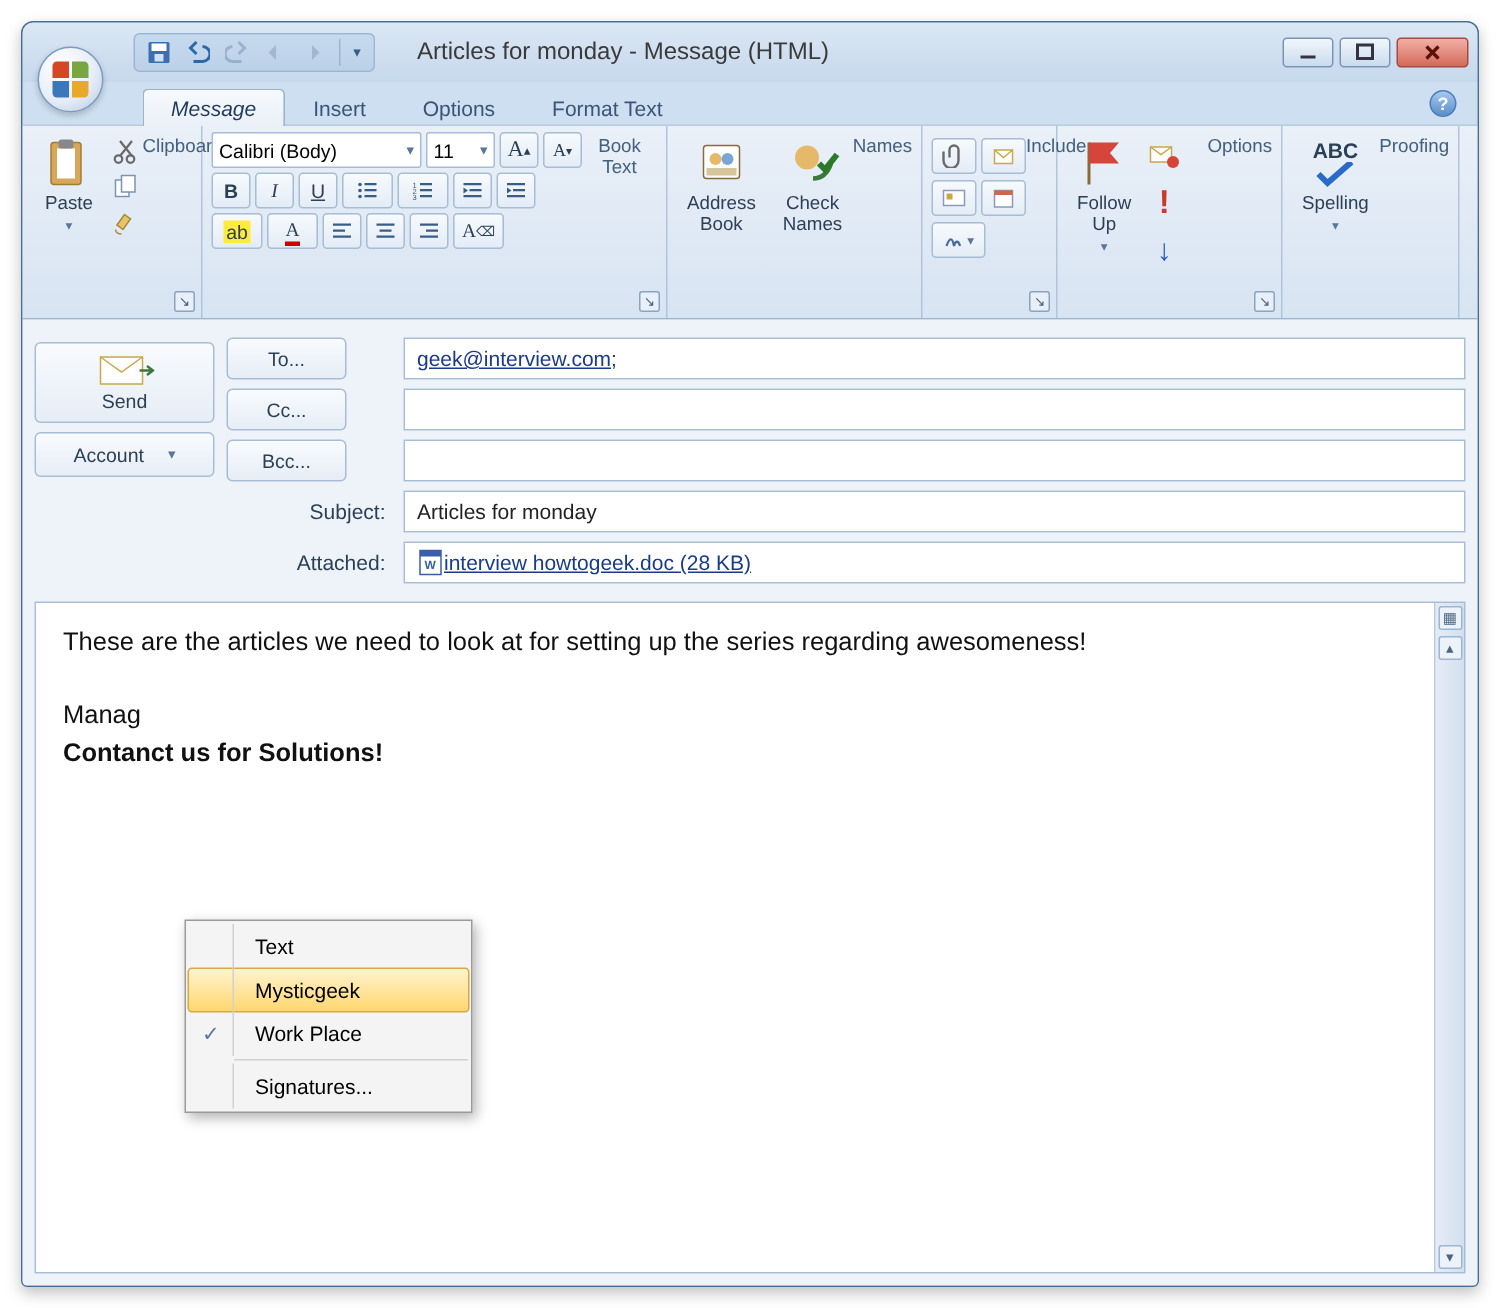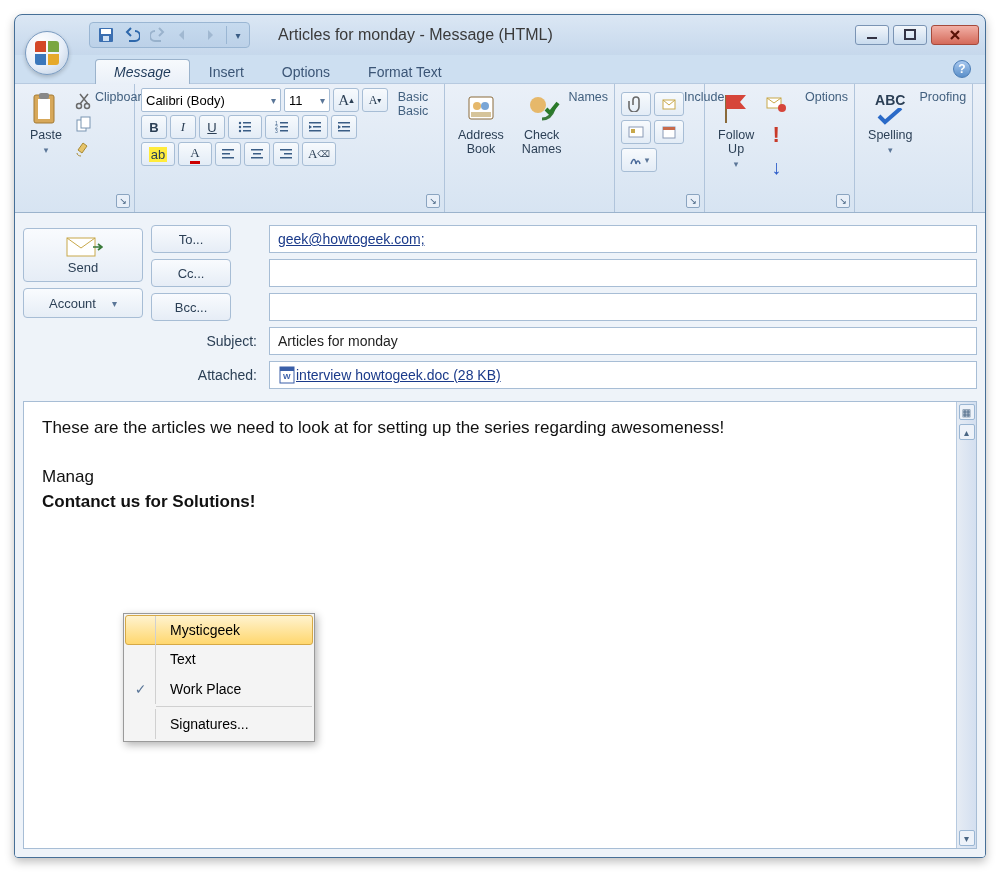--- a/index.html
+++ b/index.html
@@ -262,21 +262,21 @@
                 <rect x="6" y="7" width="8" height="1.5" fill="#3a5d85"></rect>
                 <rect x="2" y="11" width="12" height="1.5" fill="#3a5d85"></rect>
               </svg>
             </div>
           <div class="smbtn" style="width:34px;">
               <span style="font-family:serif;">A</span>
               <span style="font-size:9px;">⌫</span>
             </div>
         </div>
       </div>
-      <div class="group-label">Basic Basic</div>
+      <div class="group-label">Book Text</div>
       <div class="dlaunch">↘</div>
     </div>
 
     <div class="group">
       <div class="group-body">
         <div class="bigbtn">
           <div class="icn">
               <svg viewBox="0 0 36 36">
                 <rect x="6" y="6" width="24" height="22" rx="2" fill="#fff" stroke="#8a6a3a"></rect>
                 <circle cx="14" cy="15" r="4" fill="#e6b86a"></circle>
@@ -405,21 +405,21 @@
           <div>Send</div>
         </div>
         <div class="accbtn">
             <span>Account</span>
             <span style="font-size:10px;color:#5a7698;">▾</span>
           </div>
       </div>
 
       <div class="hdrbtn">To...</div>
       <div class="hdrfield">
-          <a>geek@howtogeek.com;</a>
+          <a>geek@interview.com;</a>
         </div>
 
       <div class="hdrbtn">Cc...</div>
       <div class="hdrfield"></div>
 
       <div class="hdrbtn">Bcc...</div>
       <div class="hdrfield"></div>
 
       <div></div>
       <div class="hdrlbl">Subject:</div>
@@ -449,27 +449,27 @@
       <div class="sbar">
         <div class="sq">▦</div>
         <div class="sq">▴</div>
         <div style="flex:1"></div>
         <div class="sq">▾</div>
       </div>
     </div>
   </div>
 
   <div class="contextmenu">
+    <div class="mitem">
+      <div class="micon"></div>
+      <div class="mlbl">Text</div>
+    </div>
     <div class="mitem hl">
       <div class="micon"></div>
       <div class="mlbl">Mysticgeek</div>
-    </div>
-    <div class="mitem">
-      <div class="micon"></div>
-      <div class="mlbl">Text</div>
     </div>
     <div class="mitem">
       <div class="micon">✓</div>
       <div class="mlbl">Work Place</div>
     </div>
     <div class="msep"></div>
     <div class="mitem">
       <div class="micon"></div>
       <div class="mlbl" style="text-decoration-style:solid;">Signatures...</div>
     </div>

